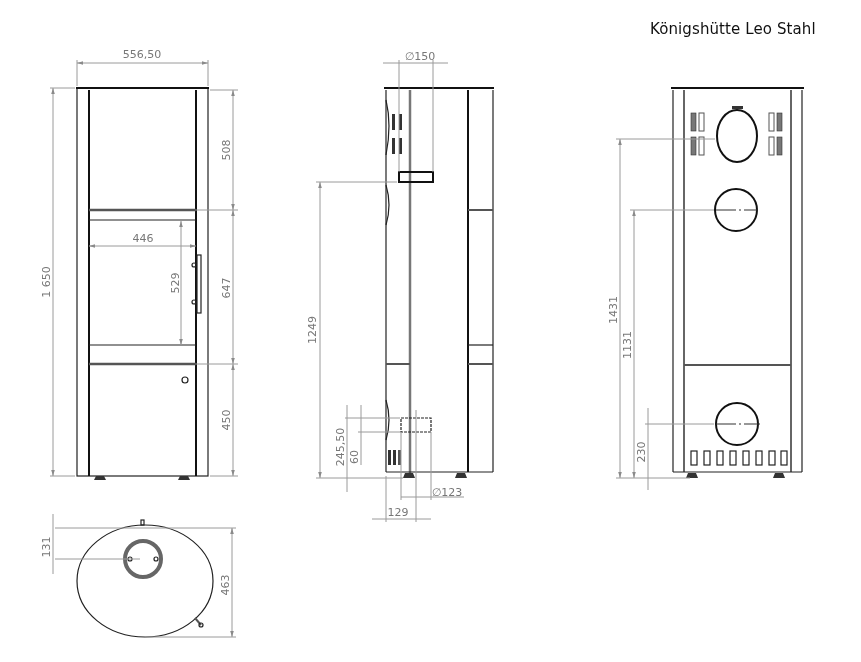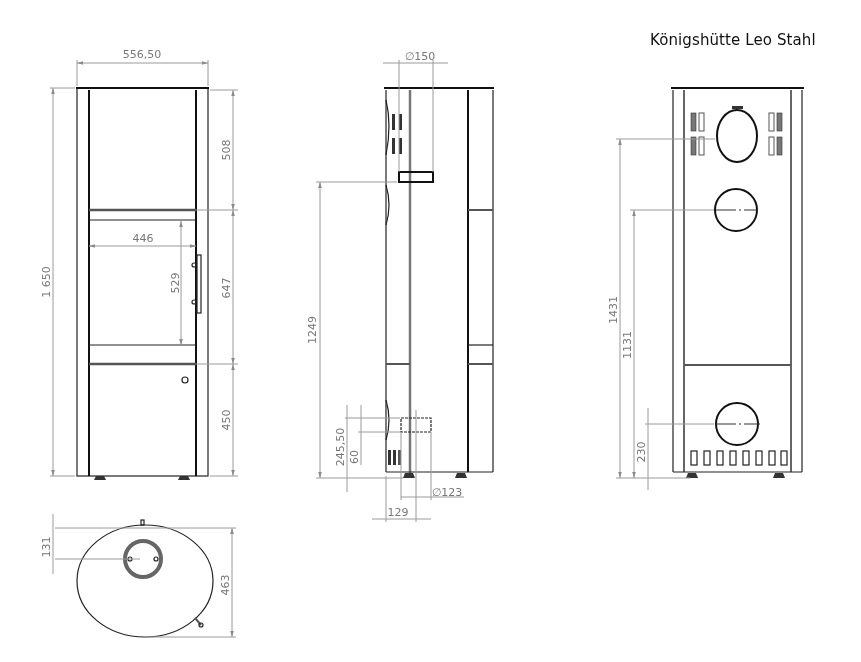--- a/index.html
+++ b/index.html
@@ -1,17 +1,17 @@
 <!DOCTYPE html>
 <html><head>
 <meta charset="utf-8">
 <style>
   html, body { margin:0; padding:0; background:#ffffff; }
   body { width:861px; height:662px; position:relative; overflow:hidden; font-family:"DejaVu Sans", sans-serif; }
-  .title { position:absolute; left:650px; top:31px; font-size:15px; color:#111; font-family:"DejaVu Sans", sans-serif; letter-spacing:0.1px; }
+  .title { position:absolute; left:650px; top:20px; font-size:15px; color:#111; font-family:"DejaVu Sans", sans-serif; letter-spacing:0.1px; }
   svg { position:absolute; left:0; top:0; }
   .dimtxt { font-family:"DejaVu Sans", sans-serif; font-size:11px; fill:#777; }
   .dim { stroke:#9a9a9a; stroke-width:1; fill:none; }
   .obj { stroke:#222; stroke-width:1.2; fill:none; }
   .objthick { stroke:#111; stroke-width:2; fill:none; }
   .objgray { stroke:#555; stroke-width:1; fill:none; }
   .fillgray { fill:#777; stroke:#333; stroke-width:0.6; }
 </style>
 </head>
 <body>

